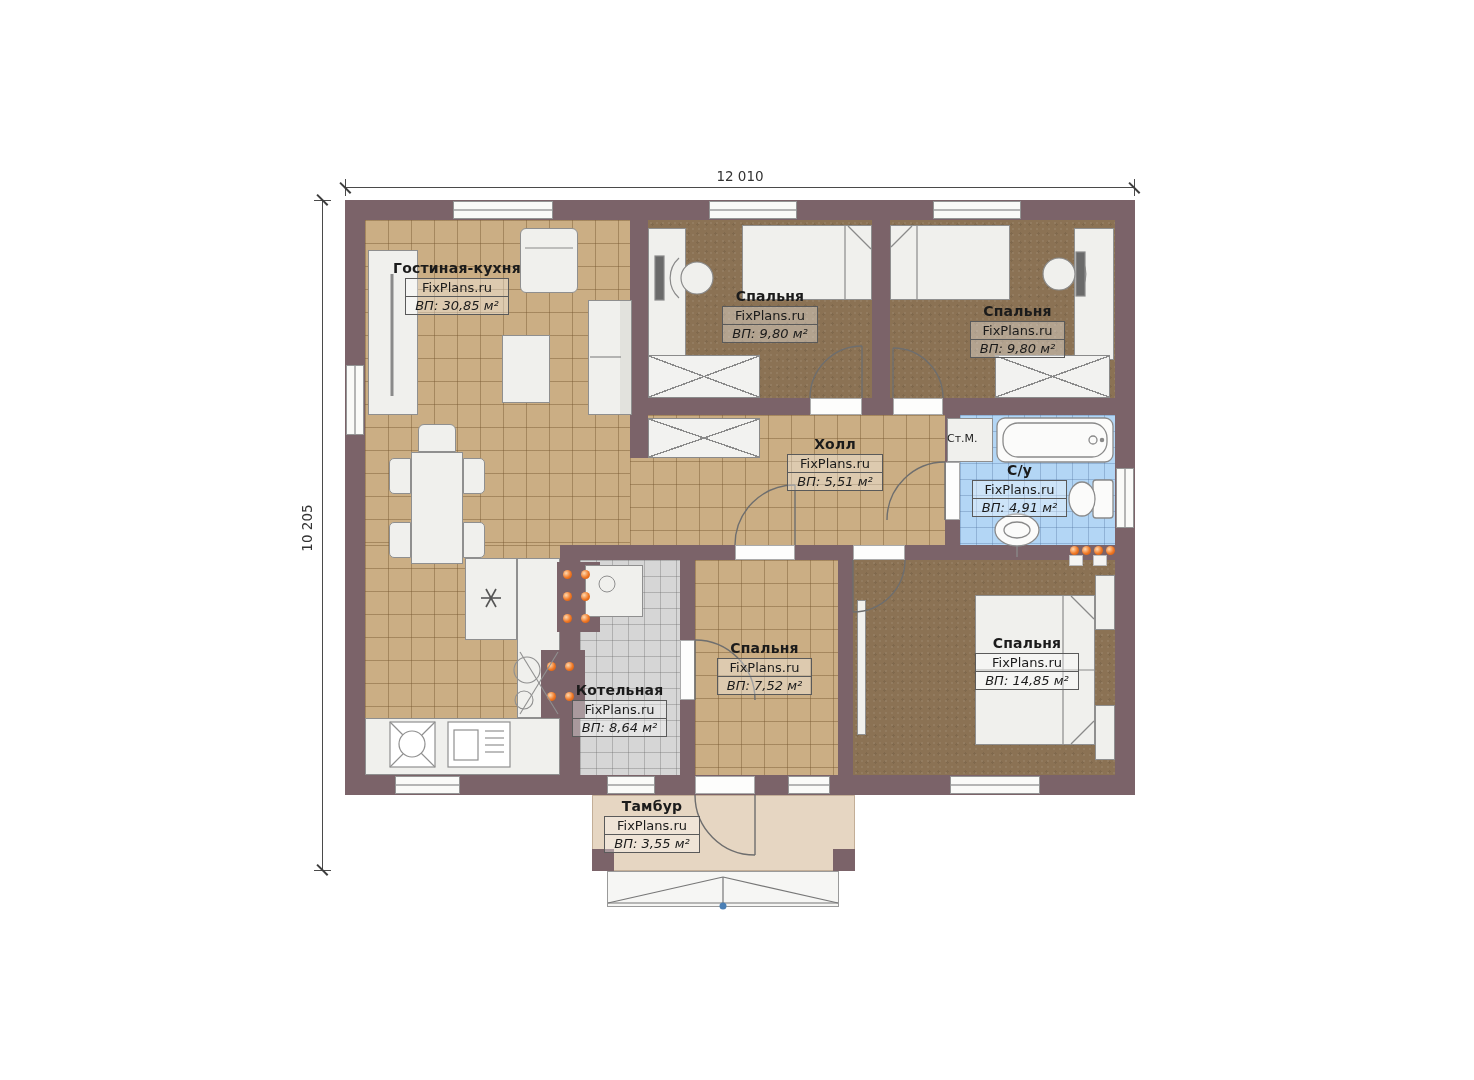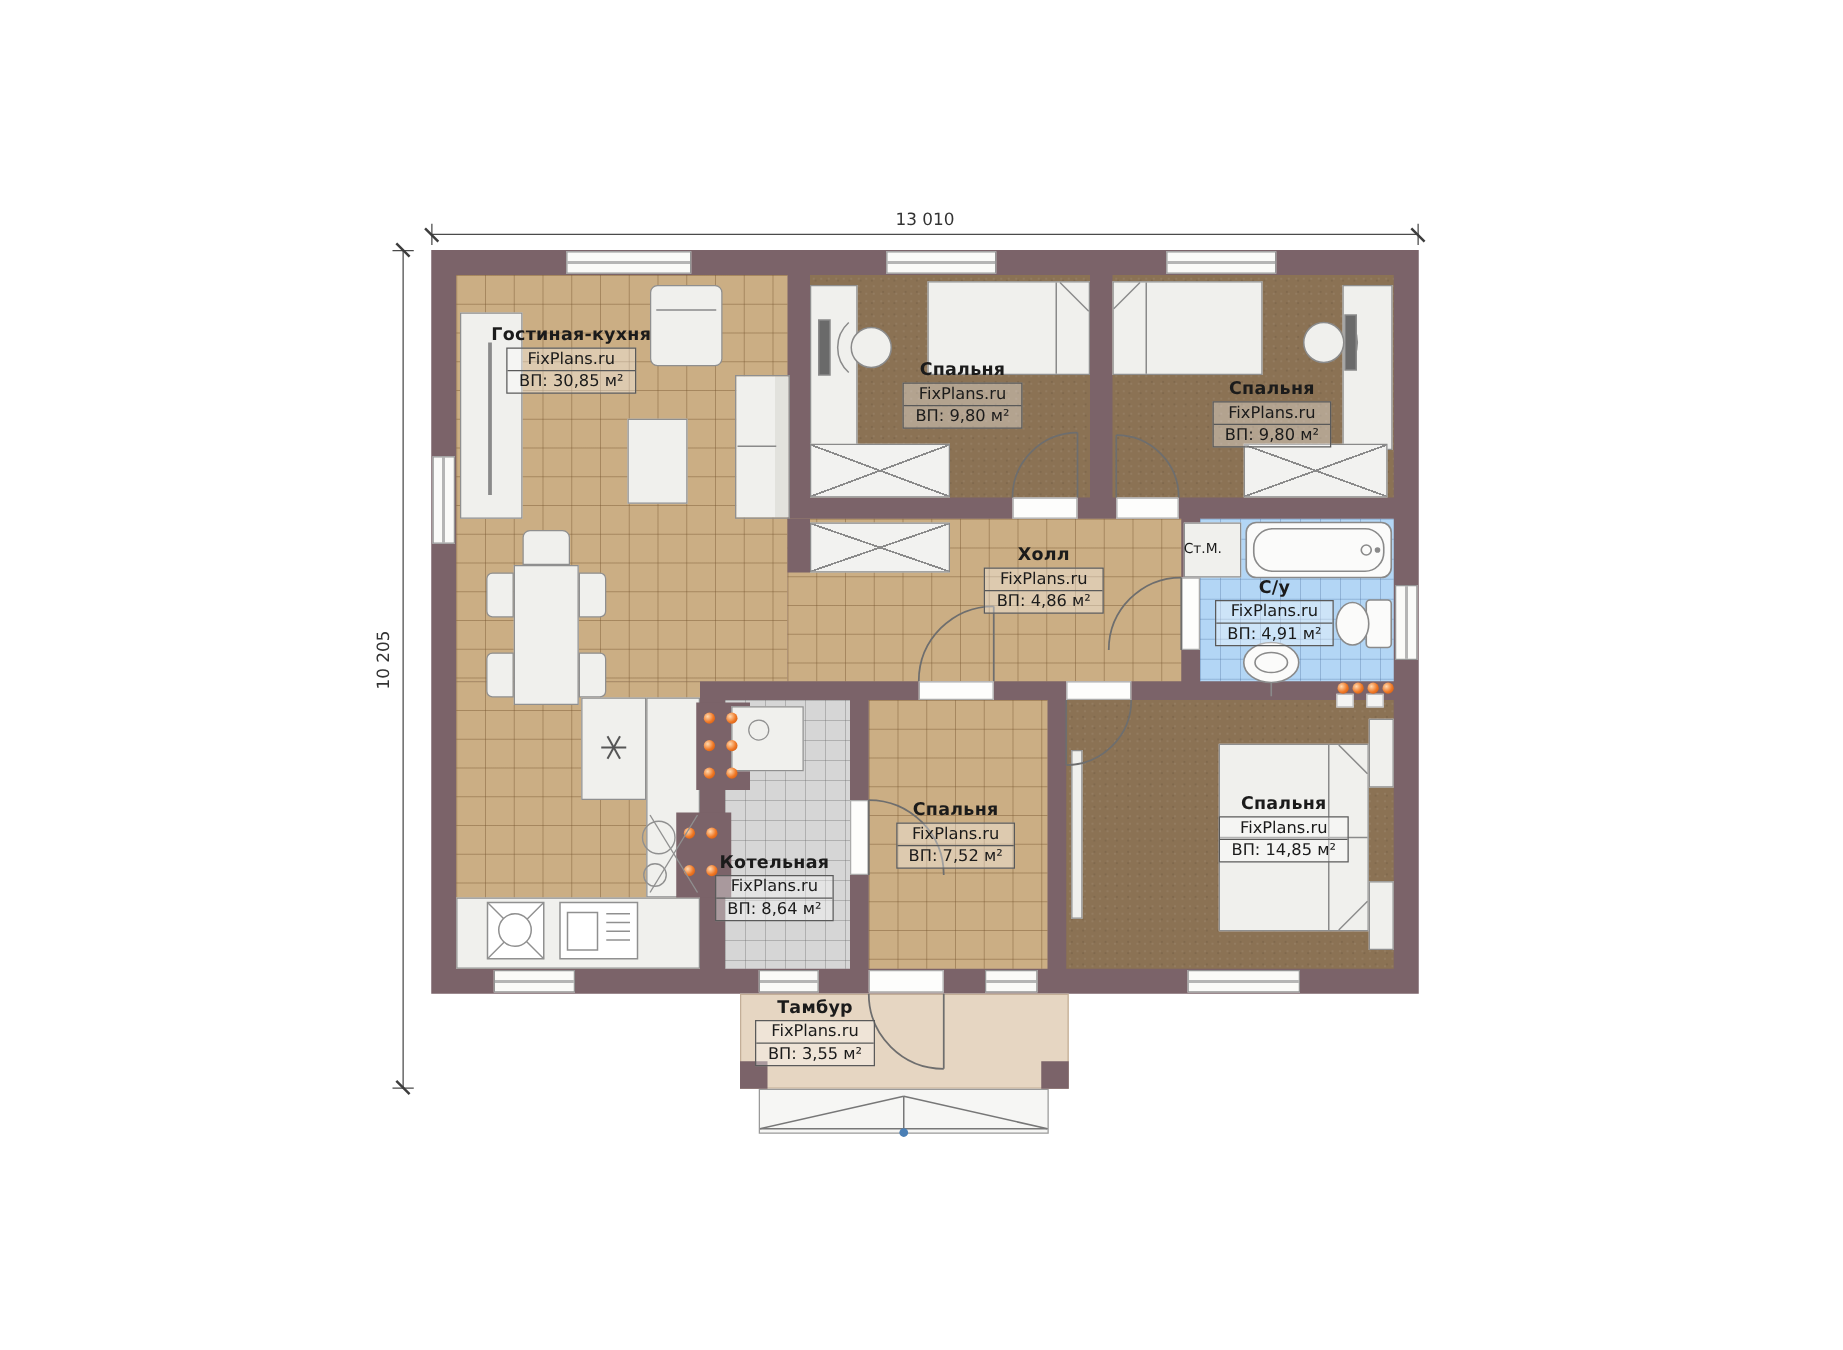--- a/index.html
+++ b/index.html
@@ -37,41 +37,41 @@
                      linear-gradient(to bottom right,transparent calc(50% - .7px),#8a8a8a calc(50% - .7px),#8a8a8a calc(50% + .7px),transparent calc(50% + .7px));}
   .dark-block{position:absolute;background:#7b6369;z-index:3;}
   .dot{position:absolute;width:9px;height:9px;border-radius:50%;z-index:4;
        background:radial-gradient(circle at 35% 35%,#ffd9b0,#ef7724 55%,#c2500c);}
   .dot-base{position:absolute;width:12px;height:9px;background:#f4f4f2;border:1px solid #bbb;z-index:3;}
   
   .room-label{position:absolute;z-index:6;text-align:center;}
   .room-name{font-weight:bold;font-size:14px;letter-spacing:.2px;margin-bottom:2px;white-space:nowrap;}
   .label-box{display:inline-block;border:1px solid #5a5a5a;background:rgba(255,255,255,.35);}
   .label-box .row{font-size:13px;padding:1px 9px;white-space:nowrap;}
-  .label-box .row + .row{border-top:1px solid #5a5a5a;}
+  .label-box .row + .row{border-top:1px solid #5a5a5a;font-style:italic;}
   .small-tag{position:absolute;z-index:6;font-size:11px;text-align:center;}
   
   .dim-line{position:absolute;background:#4a4a4a;z-index:1;}
   .dim-tick{position:absolute;width:15px;height:1.6px;background:#3d3d3d;transform:rotate(45deg);z-index:1;}
   .dim-label{position:absolute;font-size:13.5px;color:#333;z-index:1;}
   svg{position:absolute;z-index:5;pointer-events:none;}
   .porch{position:absolute;background:#e6d6c2;border:1px solid #c3ae97;z-index:1;box-sizing:border-box;}
   .steps{position:absolute;background:#f6f6f4;border:1px solid #9a9a9a;z-index:1;box-sizing:border-box;}
 </style>
 </head>
 <body>
 
 <div id="canvas">
 
   <div class="dim-line" style="left:345px;top:187px;width:790px;height:1px"></div>
   <div class="dim-line" style="left:345px;top:179px;width:1px;height:17px"></div>
   <div class="dim-line" style="left:1134px;top:179px;width:1px;height:17px"></div>
   <div class="dim-tick" style="left:338px;top:187px"></div>
   <div class="dim-tick" style="left:1127px;top:187px"></div>
-  <div class="dim-label" style="left:645px;top:168px;width:190px;text-align:center">13 010</div>
+  <div class="dim-label" style="left:645px;top:168px;width:190px;text-align:center">12 010</div>
 
   <div class="dim-line" style="left:322px;top:200px;width:1px;height:671px"></div>
   <div class="dim-line" style="left:314px;top:200px;width:17px;height:1px"></div>
   <div class="dim-line" style="left:314px;top:870px;width:17px;height:1px"></div>
   <div class="dim-tick" style="left:315px;top:199px"></div>
   <div class="dim-tick" style="left:315px;top:869px"></div>
   <div class="dim-label" style="left:275px;top:520px;width:64px;text-align:center;transform:rotate(-90deg)">10 205</div>
 
   <div id="building">
 
@@ -262,21 +262,21 @@
         <div class="row">ВП: 9,80 м²</div></div>
     </div>
     <div class="room-label" style="left:605px;top:103px;width:135px">
       <div class="room-name">Спальня</div>
       <div class="label-box"><div class="row">FixPlans.ru</div>
         <div class="row">ВП: 9,80 м²</div></div>
     </div>
     <div class="room-label" style="left:425px;top:236px;width:130px">
       <div class="room-name">Холл</div>
       <div class="label-box"><div class="row">FixPlans.ru</div>
-        <div class="row">ВП: 4,86 м²</div></div>
+        <div class="row">ВП: 5,51 м²</div></div>
     </div>
     <div class="room-label" style="left:612px;top:262px;width:125px">
       <div class="room-name">С/у</div>
       <div class="label-box"><div class="row">FixPlans.ru</div>
         <div class="row">ВП: 4,91 м²</div></div>
     </div>
     <div class="room-label" style="left:212px;top:482px;width:125px">
       <div class="room-name">Котельная</div>
       <div class="label-box"><div class="row">FixPlans.ru</div>
         <div class="row">ВП: 8,64 м²</div></div>

